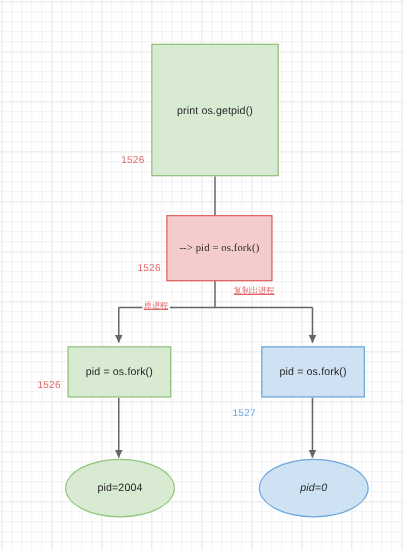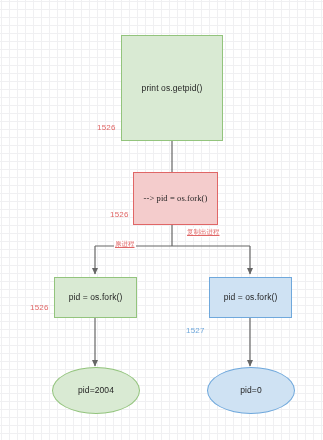--- a/index.html
+++ b/index.html
@@ -55,20 +55,21 @@
   }
   .ellipse-green {
     background: #d9ead3;
     border: 1px solid #93c47d;
     border-radius: 50%;
   }
   .ellipse-blue {
     background: #cfe2f3;
     border: 1px solid #6fa8dc;
     border-radius: 50%;
+    font-style: italic;
   }
   .pid-label {
     position: absolute;
     font-size: 8px;
     letter-spacing: 0.2px;
     white-space: nowrap;
   }
   .pid-red { color: #e06666; }
   .pid-blue { color: #6fa8dc; }
   .edge-label {

